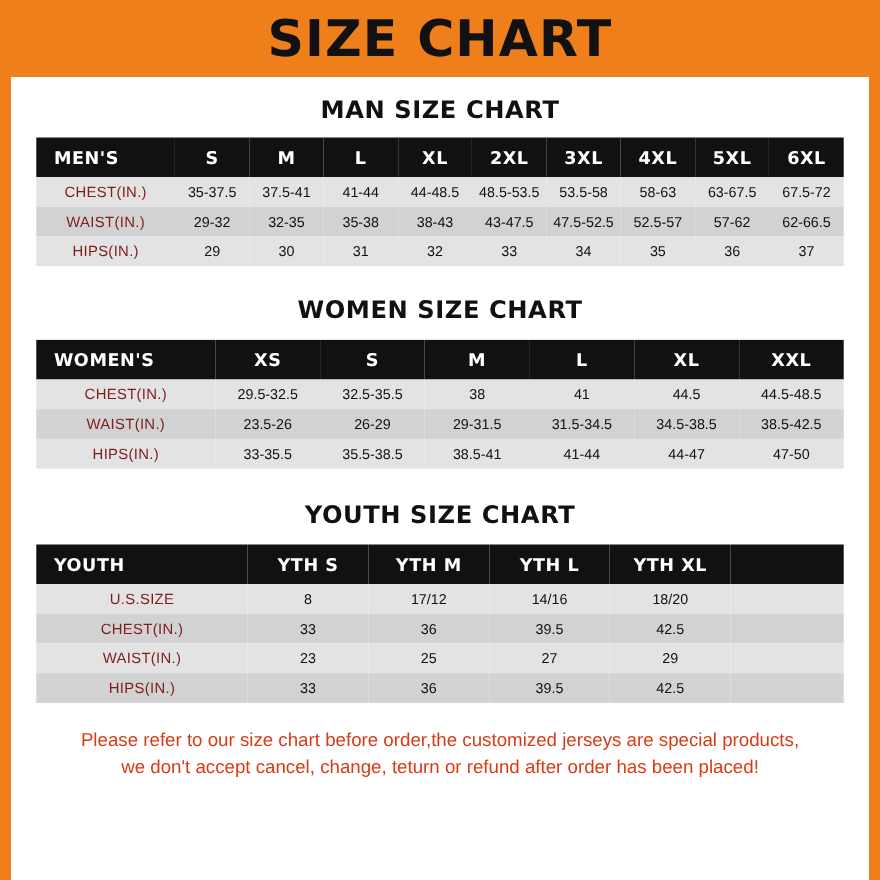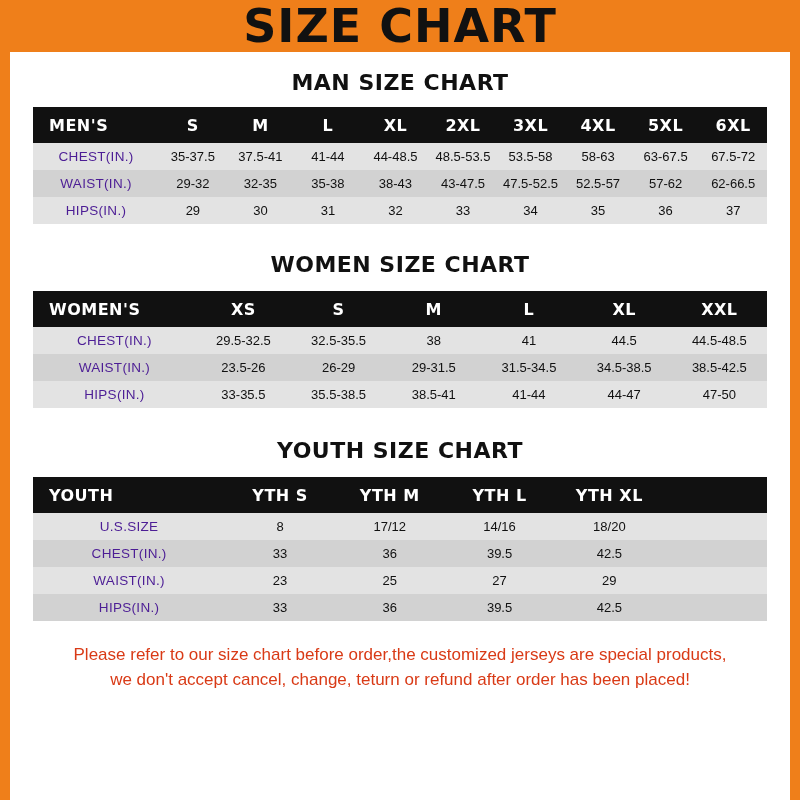--- a/index.html
+++ b/index.html
@@ -16,21 +16,21 @@
   .page {
     position: relative;
     width: 800px;
     height: 800px;
     background: #ffffff;
     box-sizing: border-box;
     border-left: 10px solid #ef7f1a;
     border-right: 10px solid #ef7f1a;
   }
   .banner {
-    height: 52px;
+    height: 70px;
     background: #ef7f1a;
     display: flex;
     align-items: center;
     justify-content: center;
     margin-left: -10px;
     margin-right: -10px;
   }
   .banner-title {
     font-family: "DejaVu Sans", sans-serif;
     font-weight: bold;
@@ -81,21 +81,21 @@
   table.sizetable thead th.rowlabel-head {
     text-align: left;
     padding-left: 16px;
   }
   table.sizetable tbody tr.odd { background: #e3e3e3; }
   table.sizetable tbody tr.even { background: #d2d2d2; }
   table.sizetable tbody td.rowlabel {
     font-family: "Liberation Sans", sans-serif;
     font-size: 13.5px;
     letter-spacing: 0.3px;
-    color: #4c1d95;
+    color: #7f1d1d;
     text-align: center;
   }
   .men-title { margin-top: 18px; }
   .men-wrap { margin-top: 12px; }
   .women-title { margin-top: 28px; }
   .women-wrap { margin-top: 14px; }
   .women-wrap th, .women-wrap td { height: 31px; font-size: 14px; }
   .women-wrap thead th { font-size: 17px; height: 40px; }
   .youth-title { margin-top: 30px; }
   .youth-wrap { margin-top: 14px; }

